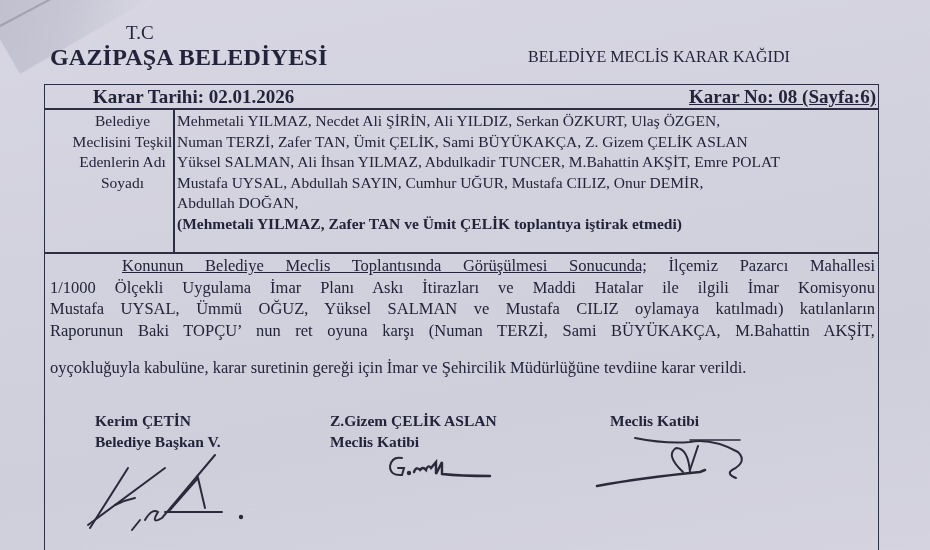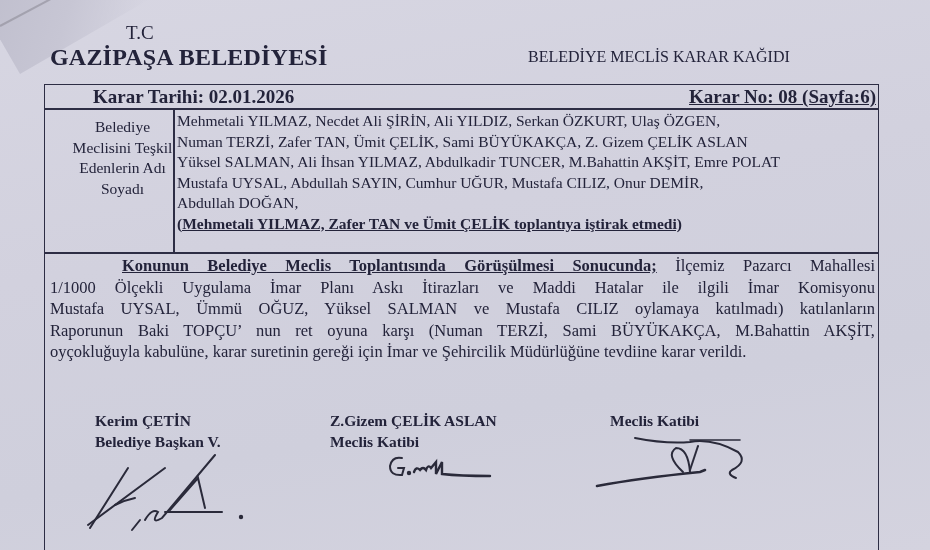--- a/index.html
+++ b/index.html
@@ -27,28 +27,28 @@
   .hdr-title { position: absolute; left: 528px; top: 48px; font-weight: normal; font-size: 16px; }
 
   .box { position: absolute; border-color: #2d2d44; border-style: solid; }
   .outer { left: 44px; top: 84px; width: 833px; height: 470px; border-width: 1.5px 1.5px 0 1.5px; }
   .hline { position: absolute; height: 1.5px; background: #2d2d44; }
   .vline { position: absolute; width: 1.5px; background: #2d2d44; }
 
   .date { position: absolute; left: 50px; top: 86px; font-weight: bold; font-size: 19px; margin-left: 43px; }
   .karar-no { position: absolute; left: 681px; top: 86px; font-weight: bold; font-size: 19px; text-decoration: underline; margin-left: 8px; }
 
-  .leftcol { position: absolute; left: 46px; top: 111px; width: 153px; text-align: center; font-size: 15.5px; line-height: 20.5px; margin-top: 6px; }
+  .leftcol { position: absolute; left: 46px; top: 111px; width: 153px; text-align: center; font-size: 15.5px; line-height: 20.5px; }
   .members { position: absolute; left: 177px; top: 111px; width: 700px; font-size: 15.5px; line-height: 20.5px; white-space: nowrap; }
-  .absent { font-weight: bold; text-decoration: underline; }
+  .absent { font-weight: bold; }
 
   .body-text { position: absolute; left: 50px; top: 255px; width: 825px; font-size: 16.5px; line-height: 21.5px; text-align: justify; }
-  .body-text .lead { font-weight: bold; text-decoration: underline; }
+  .body-text .lead { font-weight: normal; text-decoration: underline; }
   .body-line { display: block; text-align: justify; text-align-last: justify; white-space: nowrap; }
-  .body-line.last { text-align-last: left; }
+  .body-line.last { text-align-last: left; margin-top: 16px; }
 
   .sig { position: absolute; text-align: left; font-weight: bold; font-size: 15.5px; line-height: 21px; }
   .sig1 { left: 95px; top: 410px; width: 135px; }
   .sig2 { left: 330px; top: 410px; width: 220px; }
   .sig3 { left: 610px; top: 410px; width: 160px; }
   svg.scribble { position: absolute; overflow: visible; }
 </style>
 </head>
 <body>
 

